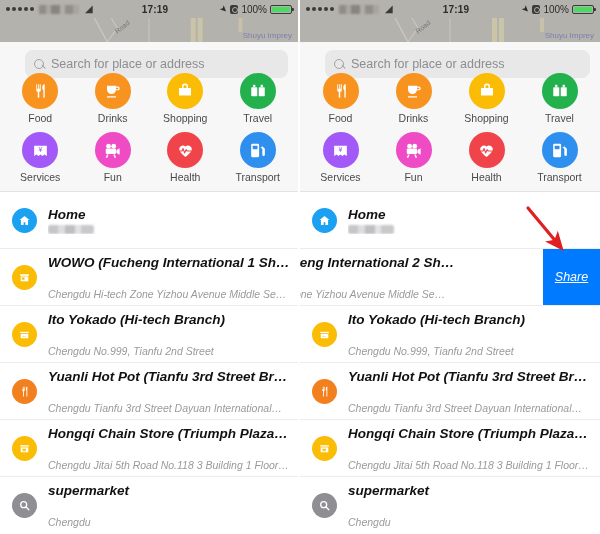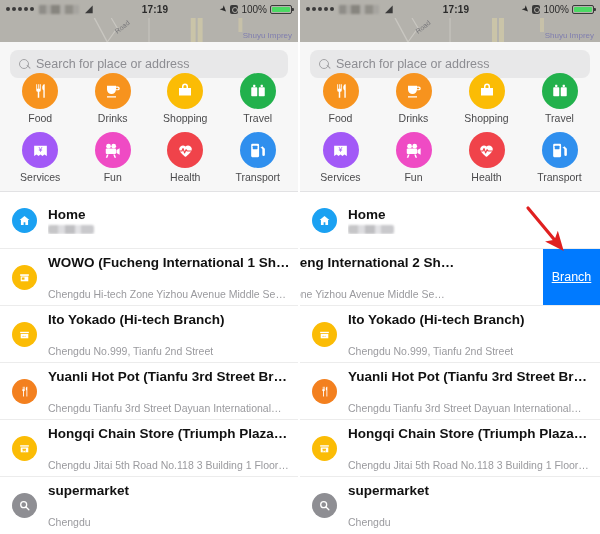--- a/index.html
+++ b/index.html
@@ -81,21 +81,21 @@
   .map-label {
     position:absolute; right:6px; bottom:2px;
     font-size:8px; color:#6e6cb0; opacity:.75;
     filter: blur(.5px);
   }
 
   
   .searchwrap { padding: 8px 10px 9px; background:#f7f7f7; }
   .searchbar {
     height: 28px; border-radius: 8px; background: #e8e8e9;
-    display:flex; align-items:center; padding: 0 9px; gap:6px;
+    display:flex; align-items:center; padding: 0 9px; gap:6px;margin-left:15px;
   }
   .search-ic { width:11px; height:11px; position:relative; flex:none; opacity:.55;}
   .search-ic::before{
     content:""; position:absolute; left:0; top:0; width:8px; height:8px;
     border:1.4px solid #6a6a6e; border-radius:50%;
   }
   .search-ic::after{
     content:""; position:absolute; left:7px; top:7px; width:4.5px; height:1.4px;
     background:#6a6a6e; transform:rotate(45deg); border-radius:1px;
   }
@@ -111,21 +111,21 @@
     color:#fff;
   }
   .cat-row.first .cat-ic { margin-top:-14px; }
   .cat-lb { font-size:10.5px; color:#4a4a4c; margin-top:3px; }
   .cat-row.first { margin-bottom:4px; }
   .cat-row.second .cat-ic { margin-top:4px; }
 
   .catsep { height:1px; background:#e2e2e4; }
 
   
-  .list { background:#b91c1c; }
+  .list { background:#b91c1c;font-style:italic; }
   .row {
     position:relative; display:flex; align-items:center;
     height: 57px; padding: 0 0 0 12px; background:#fff;
     border-bottom:1px solid #ececec;
   }
   .row:last-child{ border-bottom:none; }
   .row-ic {
     width:25px; height:25px; border-radius:50%; flex:none;
     display:flex; align-items:center; justify-content:center;
     color:#fff; margin-right:11px;
@@ -527,21 +527,21 @@
       </div>
 
       <div class="row swiped">
         <div class="row-shift">
           <div class="row-txt truncated">
             <div class="row-title">…heng International 2 Sh…</div>
             <div class="row-sub">…Zone Yizhou Avenue Middle Se…</div>
           </div>
         </div>
         <div class="actions">
-          <div class="act share">Branch</div>
+          <div class="act share">Share</div>
         </div>
       </div>
 
       <div class="row">
         <div class="row-ic" style="background:#fbbc05">
           <svg width="13" height="13" viewBox="0 0 24 24" fill="#fff">
               <path d="M4 7h16v2.5H4z"></path>
               <path d="M5 11h14v8H5z"></path>
               <path d="M7.5 15.5c1-1.8 3-1.8 4 0 .8-1.4 2.4-1.4 3.2 0z" fill="#fbbc05"></path>
             </svg>

